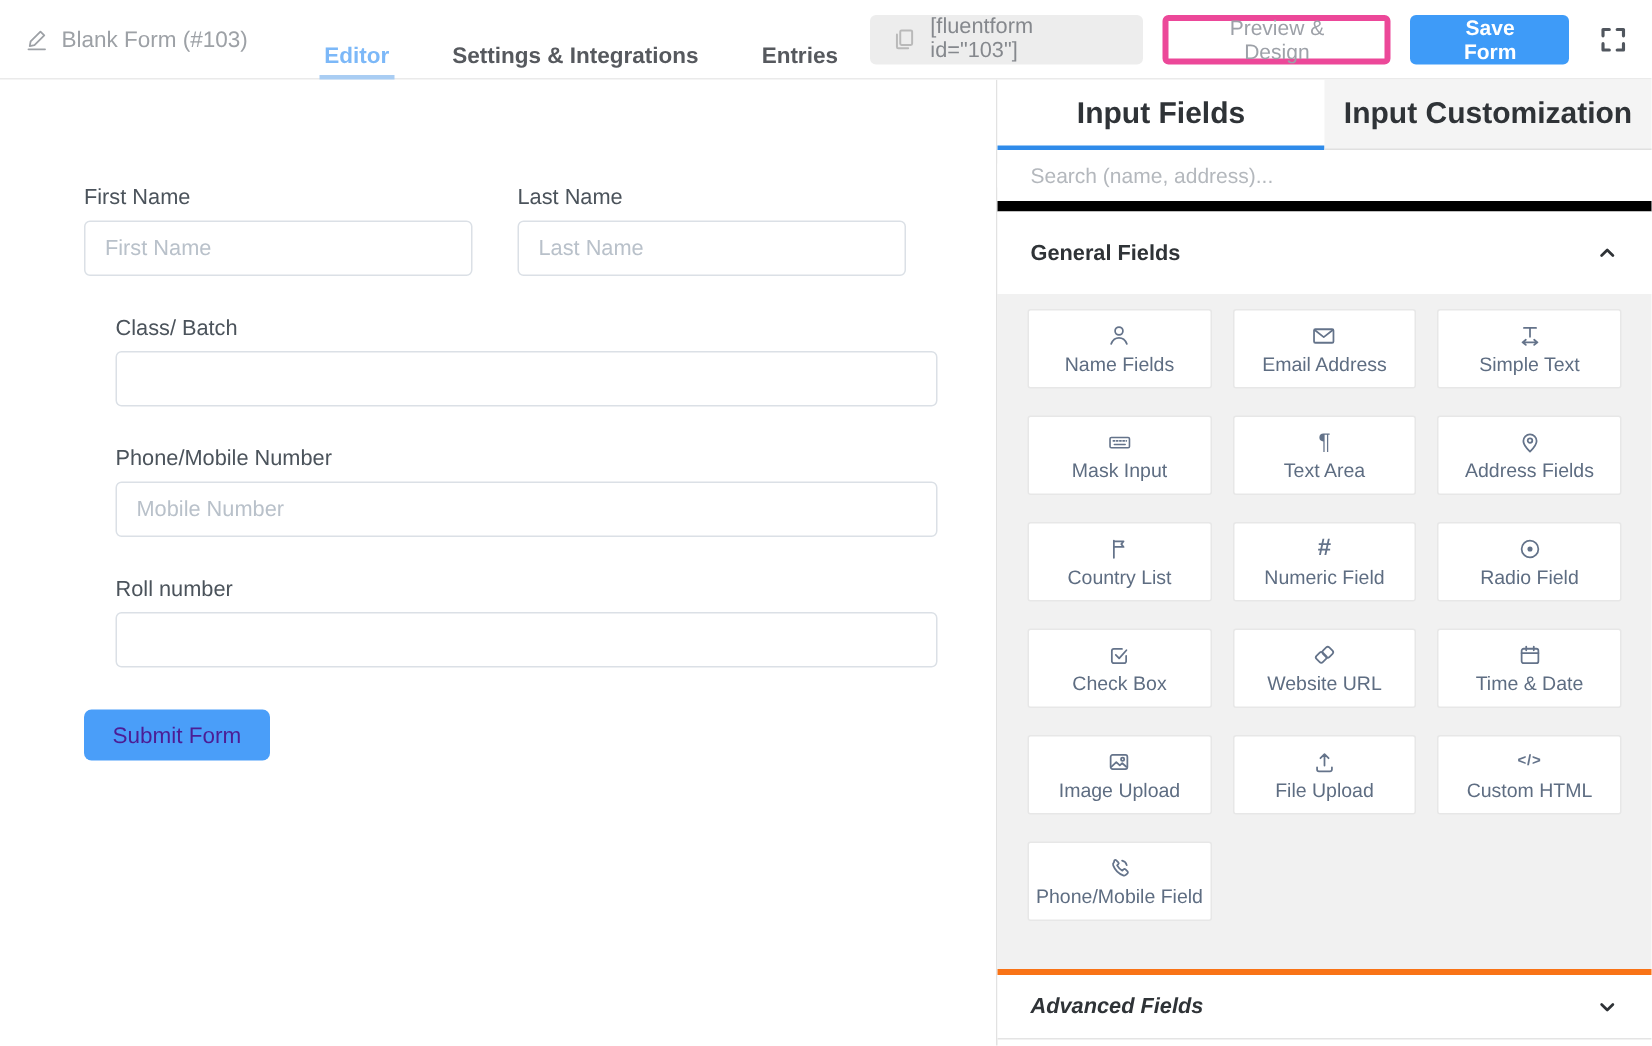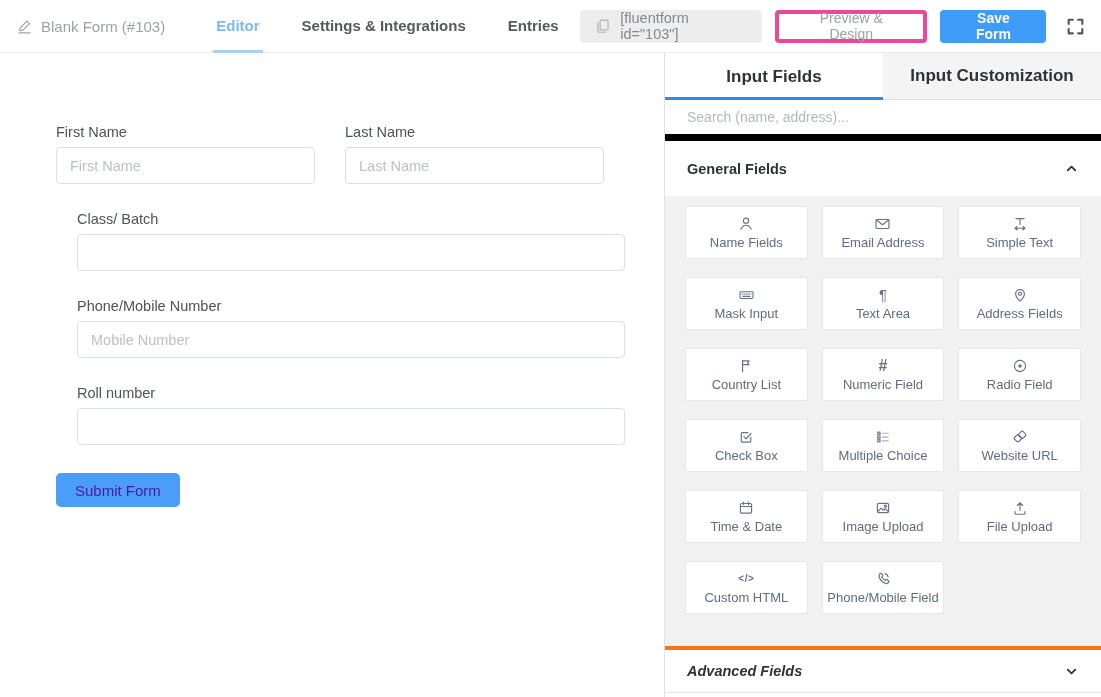--- a/index.html
+++ b/index.html
@@ -7,21 +7,21 @@
     font-family:"Liberation Sans", sans-serif; }
 
   
   .topbar { position:absolute; top:0; left:0; width:1101px; height:53px;
     background:#fff; border-bottom:1px solid #eaeaea; display:flex;
     align-items:center; padding:0 14px 0 16px; z-index:5; }
   .form-title { display:flex; align-items:center; gap:8px; color:#9da1a6;
     font-size:15px; margin-right:30px; white-space:nowrap; }
   .form-title svg { display:block; }
   .top-tabs { display:flex; height:53px; }
-  .top-tab { padding:0 21px; line-height:51px; font-size:15px; font-weight:700;
+  .top-tab { padding:12px 21px; line-height:51px; font-size:15px; font-weight:700;
     color:#56595e; position:relative; cursor:pointer; white-space:nowrap; }
   .top-tab.active { color:#7cb8f8; }
   .top-tab.active::after { content:""; position:absolute; left:18px; right:18px;
     bottom:0; height:3px; background:#a9cdf3; }
   .topbar-right { margin-left:auto; display:flex; align-items:center; gap:13px; }
   .shortcode-pill { background:#ededed; border-radius:4px; height:33px;
     display:flex; align-items:center; gap:9px; padding:0 14px; color:#85888d;
     font-size:14.5px; cursor:pointer; }
   .btn { height:33px; border-radius:4px; font-size:14px; display:flex;
     align-items:center; padding:0 18px; cursor:pointer;
@@ -46,21 +46,21 @@
   .text-input::placeholder { color:#b9c1ca; }
   .submit-btn { margin-top:1px; background:#4a9ef9; color:#4c1d95; border:none;
     border-radius:5px; height:34px; padding:0 19px; font-size:15px;
     cursor:pointer; font-family:"Liberation Sans", sans-serif; }
 
   
   .sidebar { position:absolute; top:53px; right:0; width:437px; height:644px;
     background:#fff; border-left:1px solid #e2e2e2; }
   .side-tabs { display:flex; height:47px; }
   .side-tab { flex:1; display:flex; align-items:center; justify-content:center;
-    font-size:17px; font-weight:700; color:#2f3337; background:#f4f4f4;
+    font-size:20px; font-weight:700; color:#2f3337; background:#f4f4f4;
     border-bottom:1px solid #e0e0e0; cursor:pointer; position:relative; }
   .side-tab.active { background:#fff; border-bottom:none; }
   .side-tab.active::after { content:""; position:absolute; left:0; right:0;
     bottom:0; height:3px; background:#2f8bea; }
   .search-row { height:41px; border-bottom:7px solid #000000; display:flex;
     align-items:center; background:#fff; }
   .search-input { border:none; outline:none; width:100%; padding:0 22px;
     font-size:14px; color:#606266; font-family:"Liberation Sans", sans-serif; }
   .search-input::placeholder { color:#b4b8bd; }
   .section-header { height:55px; display:flex; align-items:center;
@@ -250,33 +250,20 @@
     <div class="field-card">
       <span class="icon-box">
           <svg width="18" height="18" viewBox="0 0 20 20" fill="none" stroke="currentColor" stroke-width="1.3" stroke-linecap="round" stroke-linejoin="round">
             <path d="M15.3 10.3v3.9a1.5 1.5 0 0 1-1.5 1.5H6.2a1.5 1.5 0 0 1-1.5-1.5V6.6a1.5 1.5 0 0 1 1.5-1.5h6"></path>
             <path d="M7.6 9.6l2.5 2.5 5.4-6"></path>
           </svg>
         </span>
       <span>Check Box</span>
     </div>
 
-    <div class="field-card">
-      <span class="icon-box">
-          <svg width="18" height="18" viewBox="0 0 20 20" fill="none" stroke="currentColor" stroke-width="1.2" stroke-linecap="round">
-            <rect x="4.2" y="4.6" width="2.5" height="2.5"></rect>
-            <rect x="4.2" y="8.8" width="2.5" height="2.5"></rect>
-            <rect x="4.2" y="13" width="2.5" height="2.5"></rect>
-            <g opacity="0.55">
-              <path d="M9 5.9h6.8M9 10.1h6.8M9 14.3h6.8"></path>
-            </g>
-          </svg>
-        </span>
-      <span>Multiple Choice</span>
-    </div>
 
     <div class="field-card">
       <span class="icon-box">
           <svg width="18" height="18" viewBox="0 0 20 20" fill="none" stroke="currentColor" stroke-width="1.3" stroke-linejoin="round">
             <rect x="4.3" y="8.1" width="6.6" height="6.6" rx="1.6" transform="rotate(-45 7.6 11.4)"></rect>
             <rect x="9.1" y="4.3" width="6.6" height="6.6" rx="1.6" transform="rotate(-45 12.4 7.6)"></rect>
           </svg>
         </span>
       <span>Website URL</span>
     </div>

